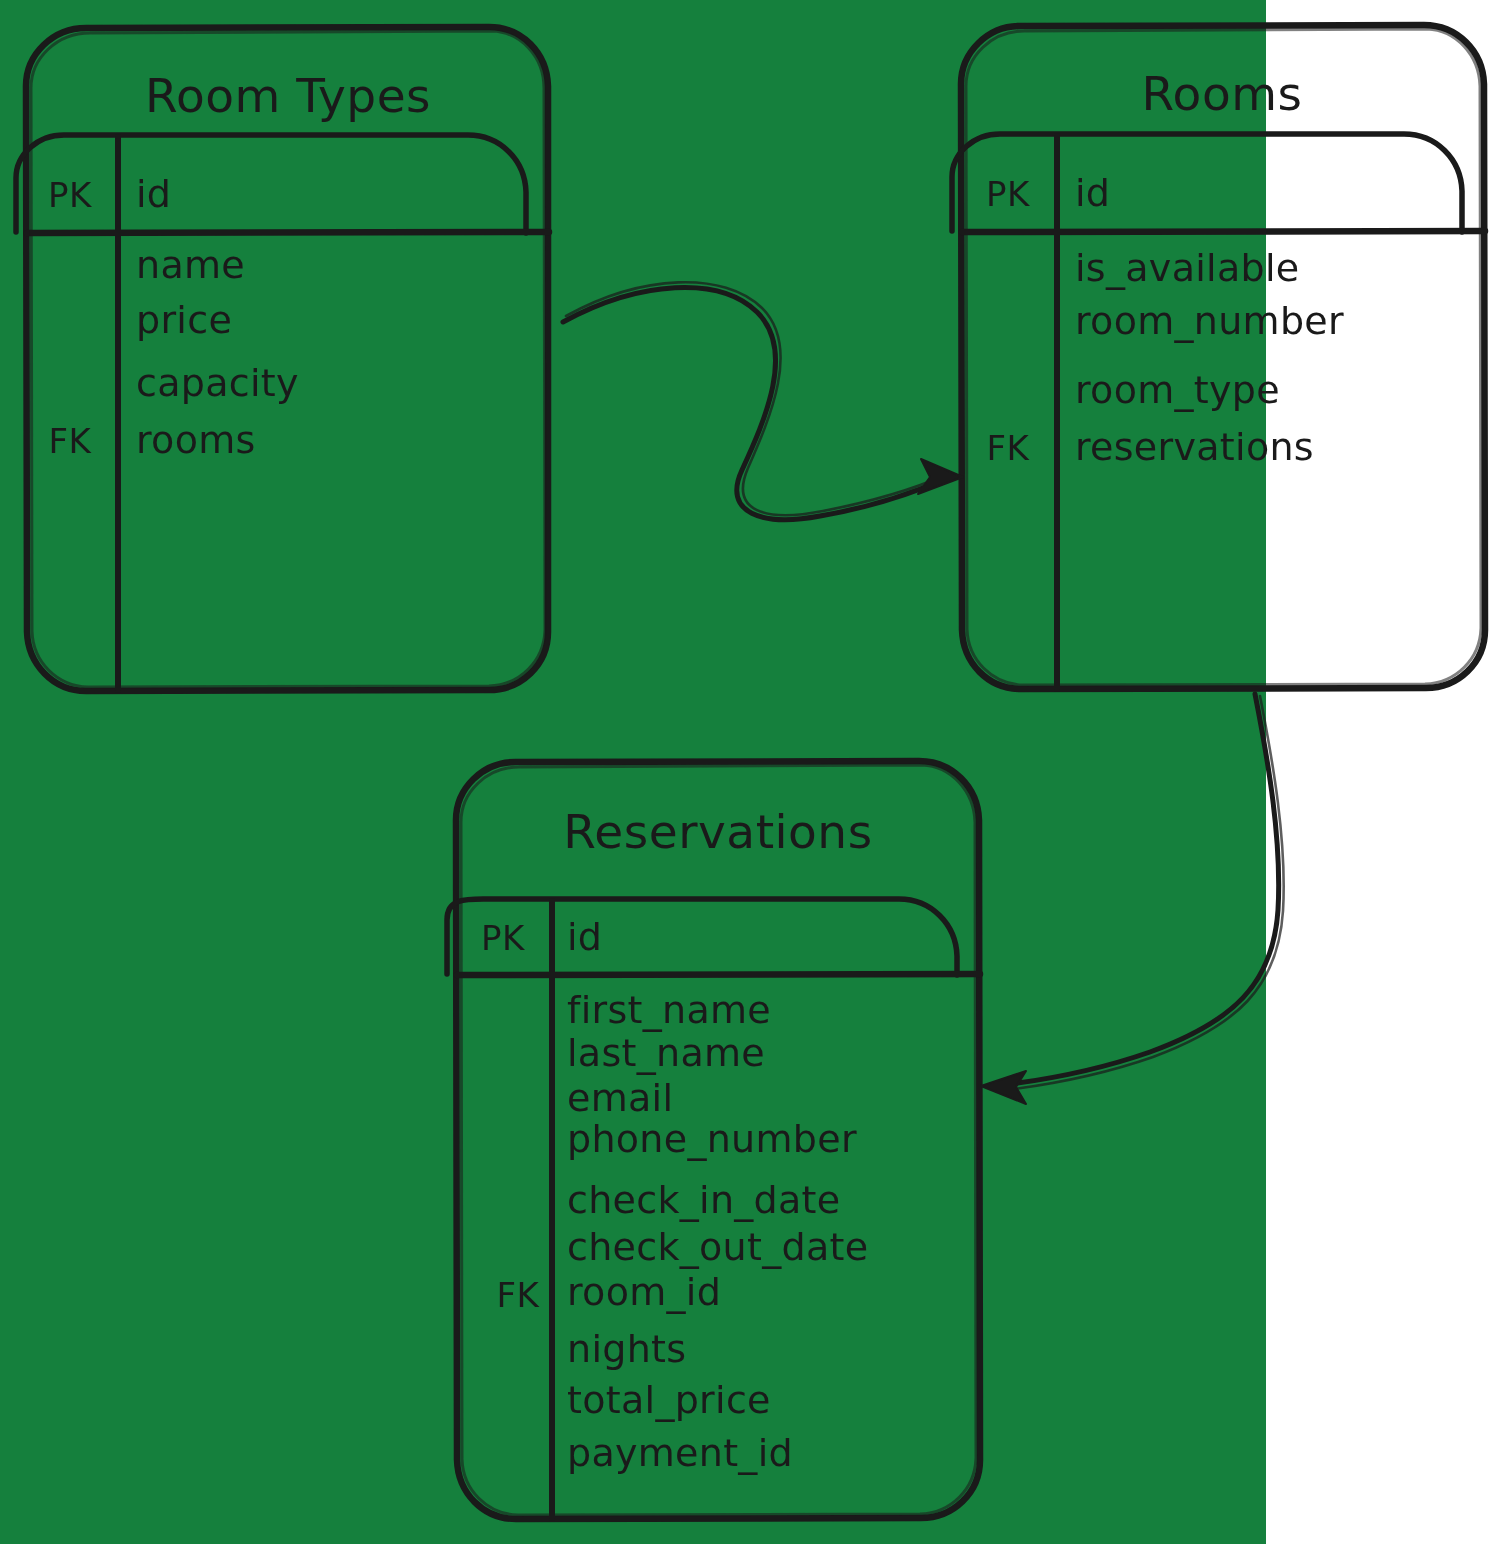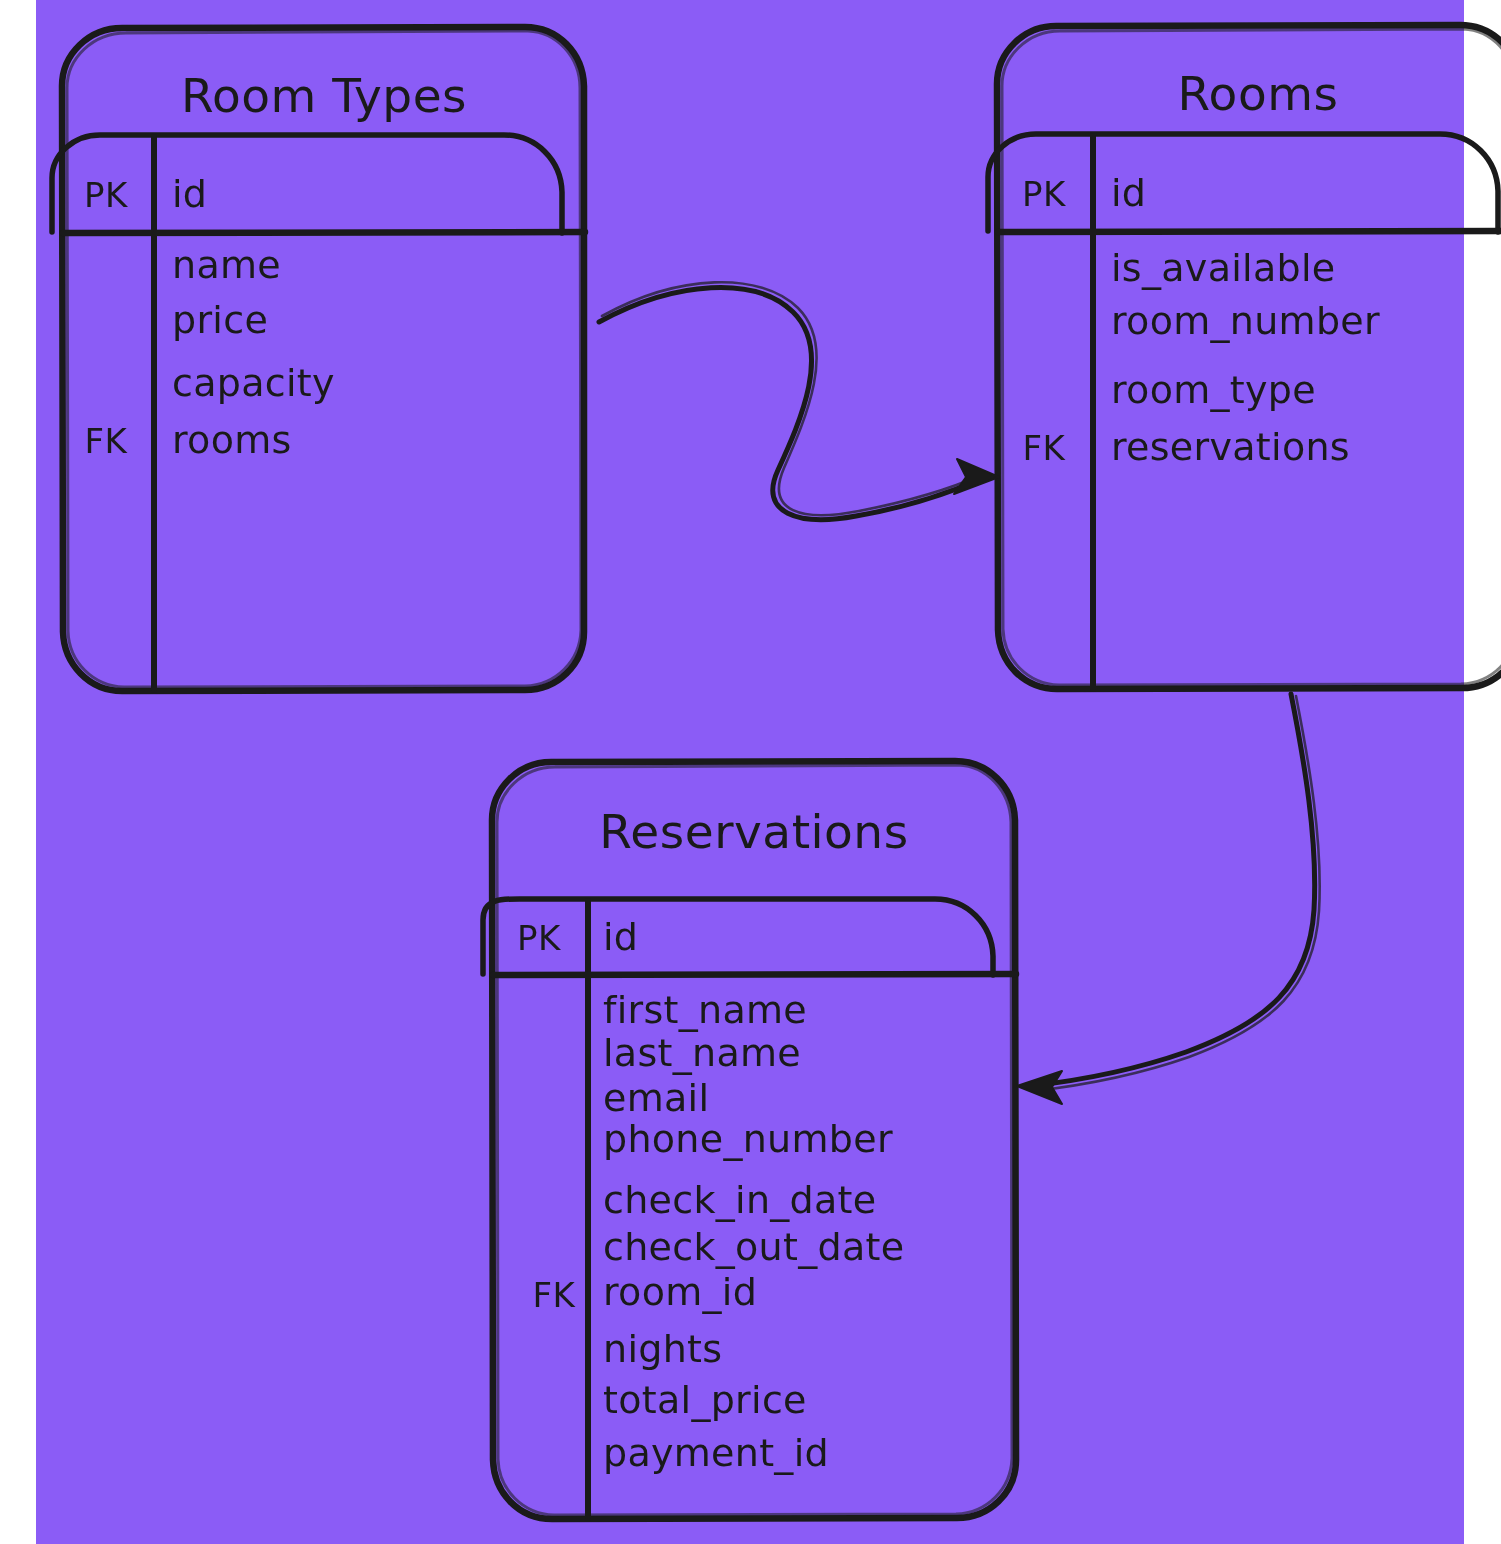--- a/index.html
+++ b/index.html
@@ -9,24 +9,23 @@
     background: #ffffff;
   }
   body {
     width: 1501px;
     height: 1544px;
     overflow: hidden;
     font-family: "DejaVu Sans", sans-serif;
   }
   #canvas {
     position: relative;
-    width: 1428px;
+    width: 1266px;
     height: 1544px;
-    background: #8b5cf6;
-    margin-left: 36px;
+    background: #15803d;
   }
   svg.diagram {
     position: absolute;
     top: 0;
     left: 0;
     width: 1501px;
     height: 1544px;
   }
   .stroke {
     fill: none;

